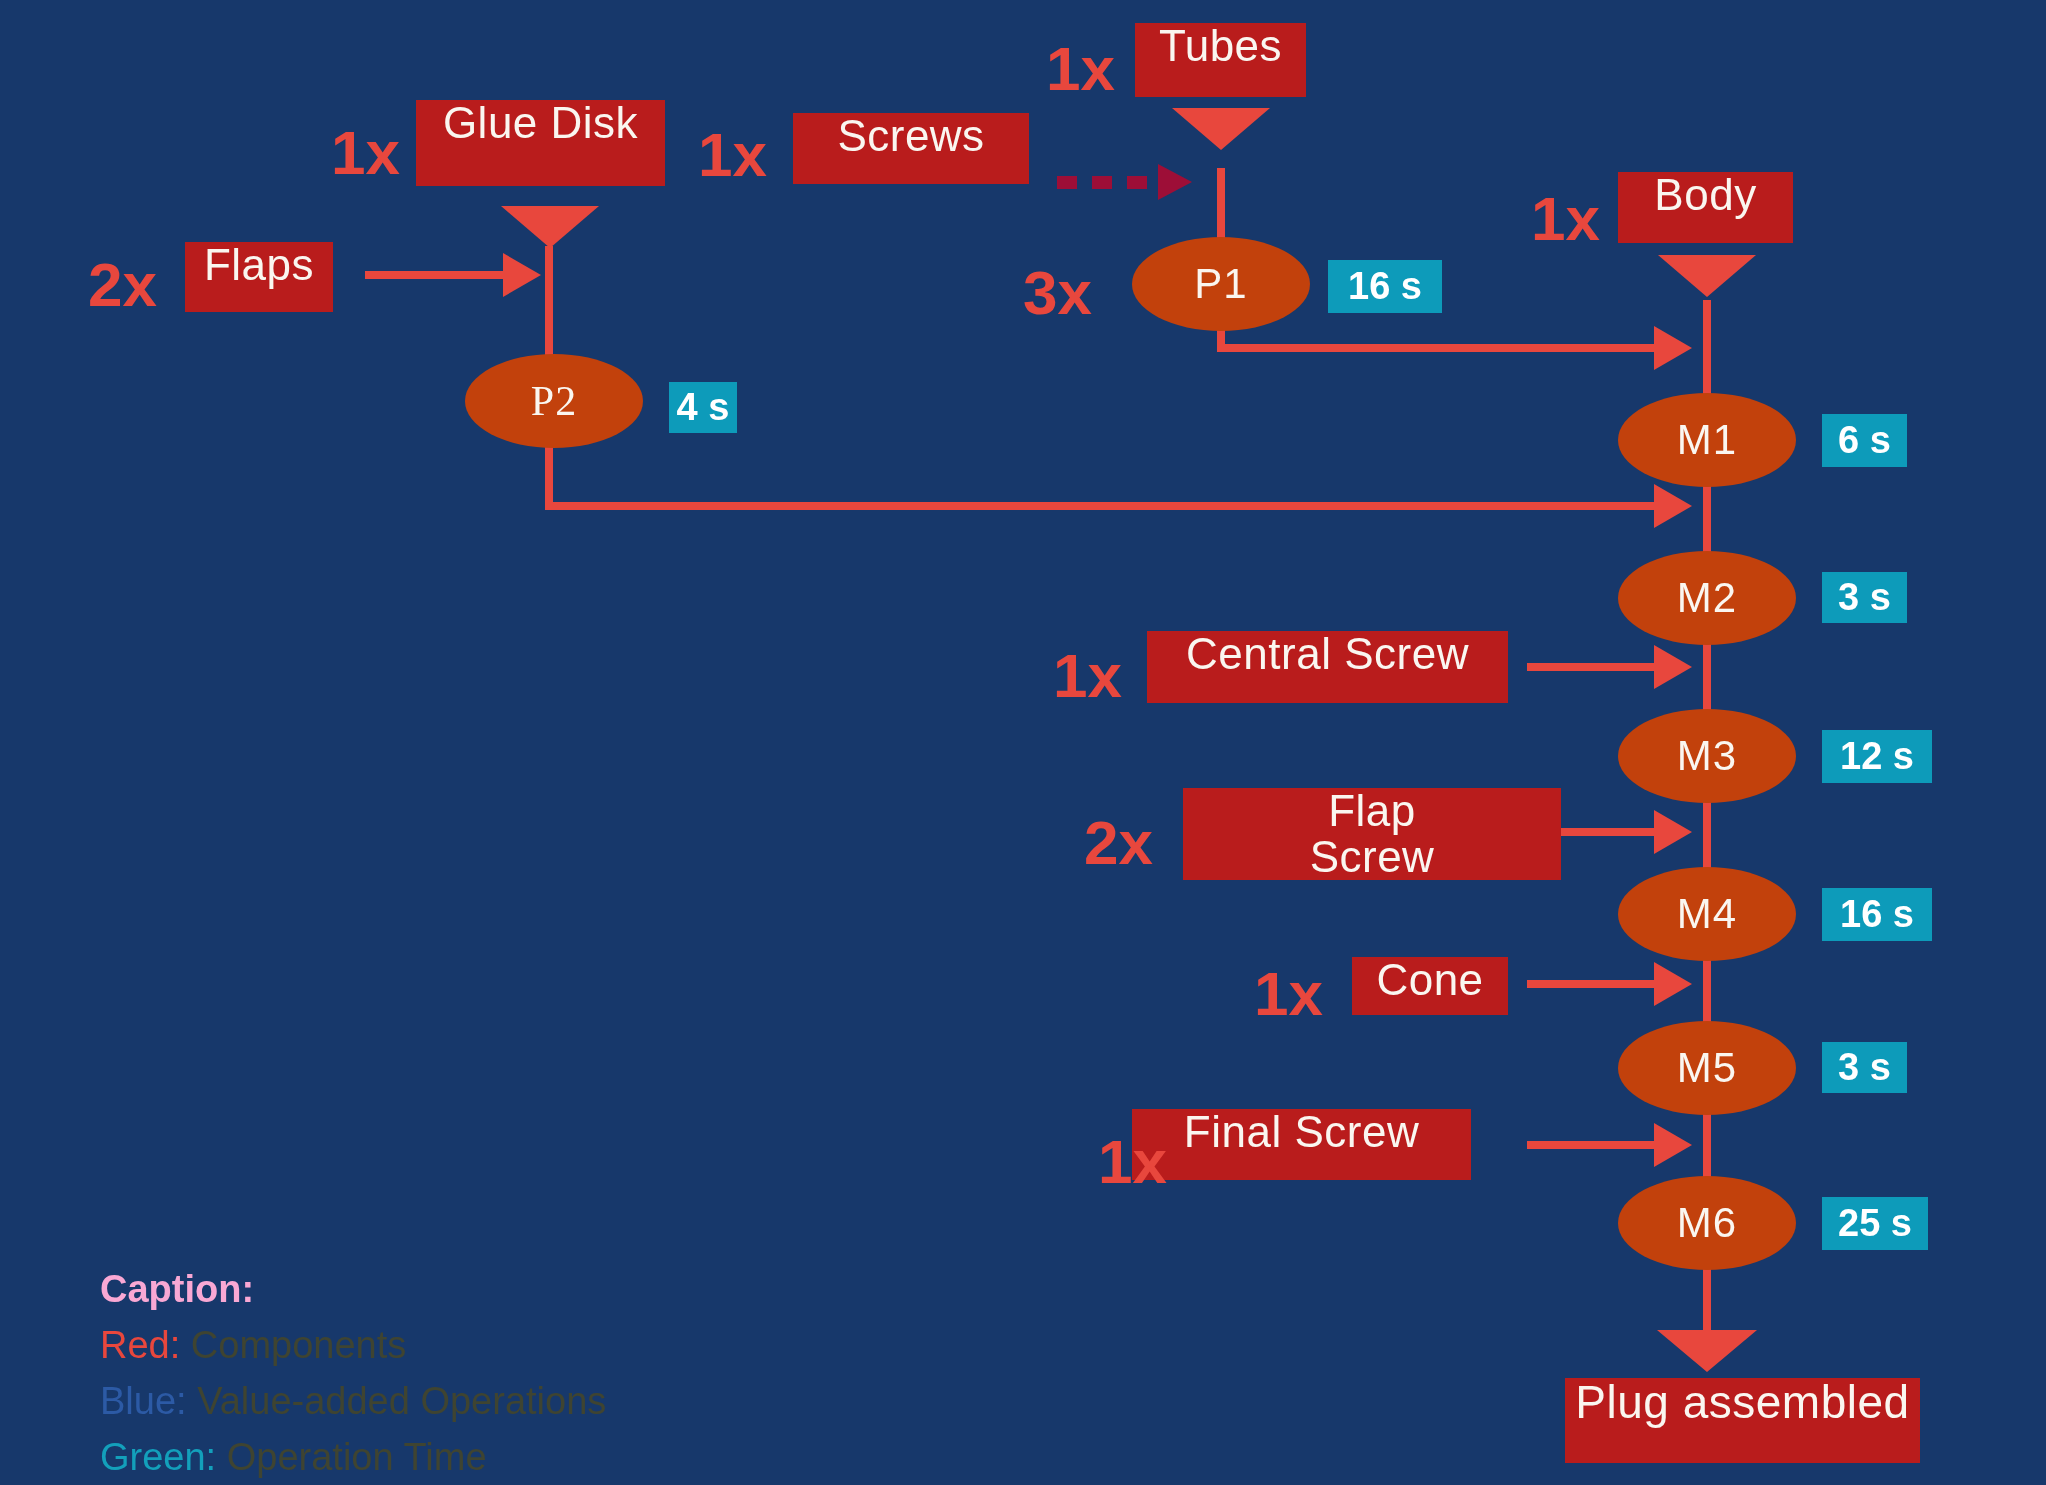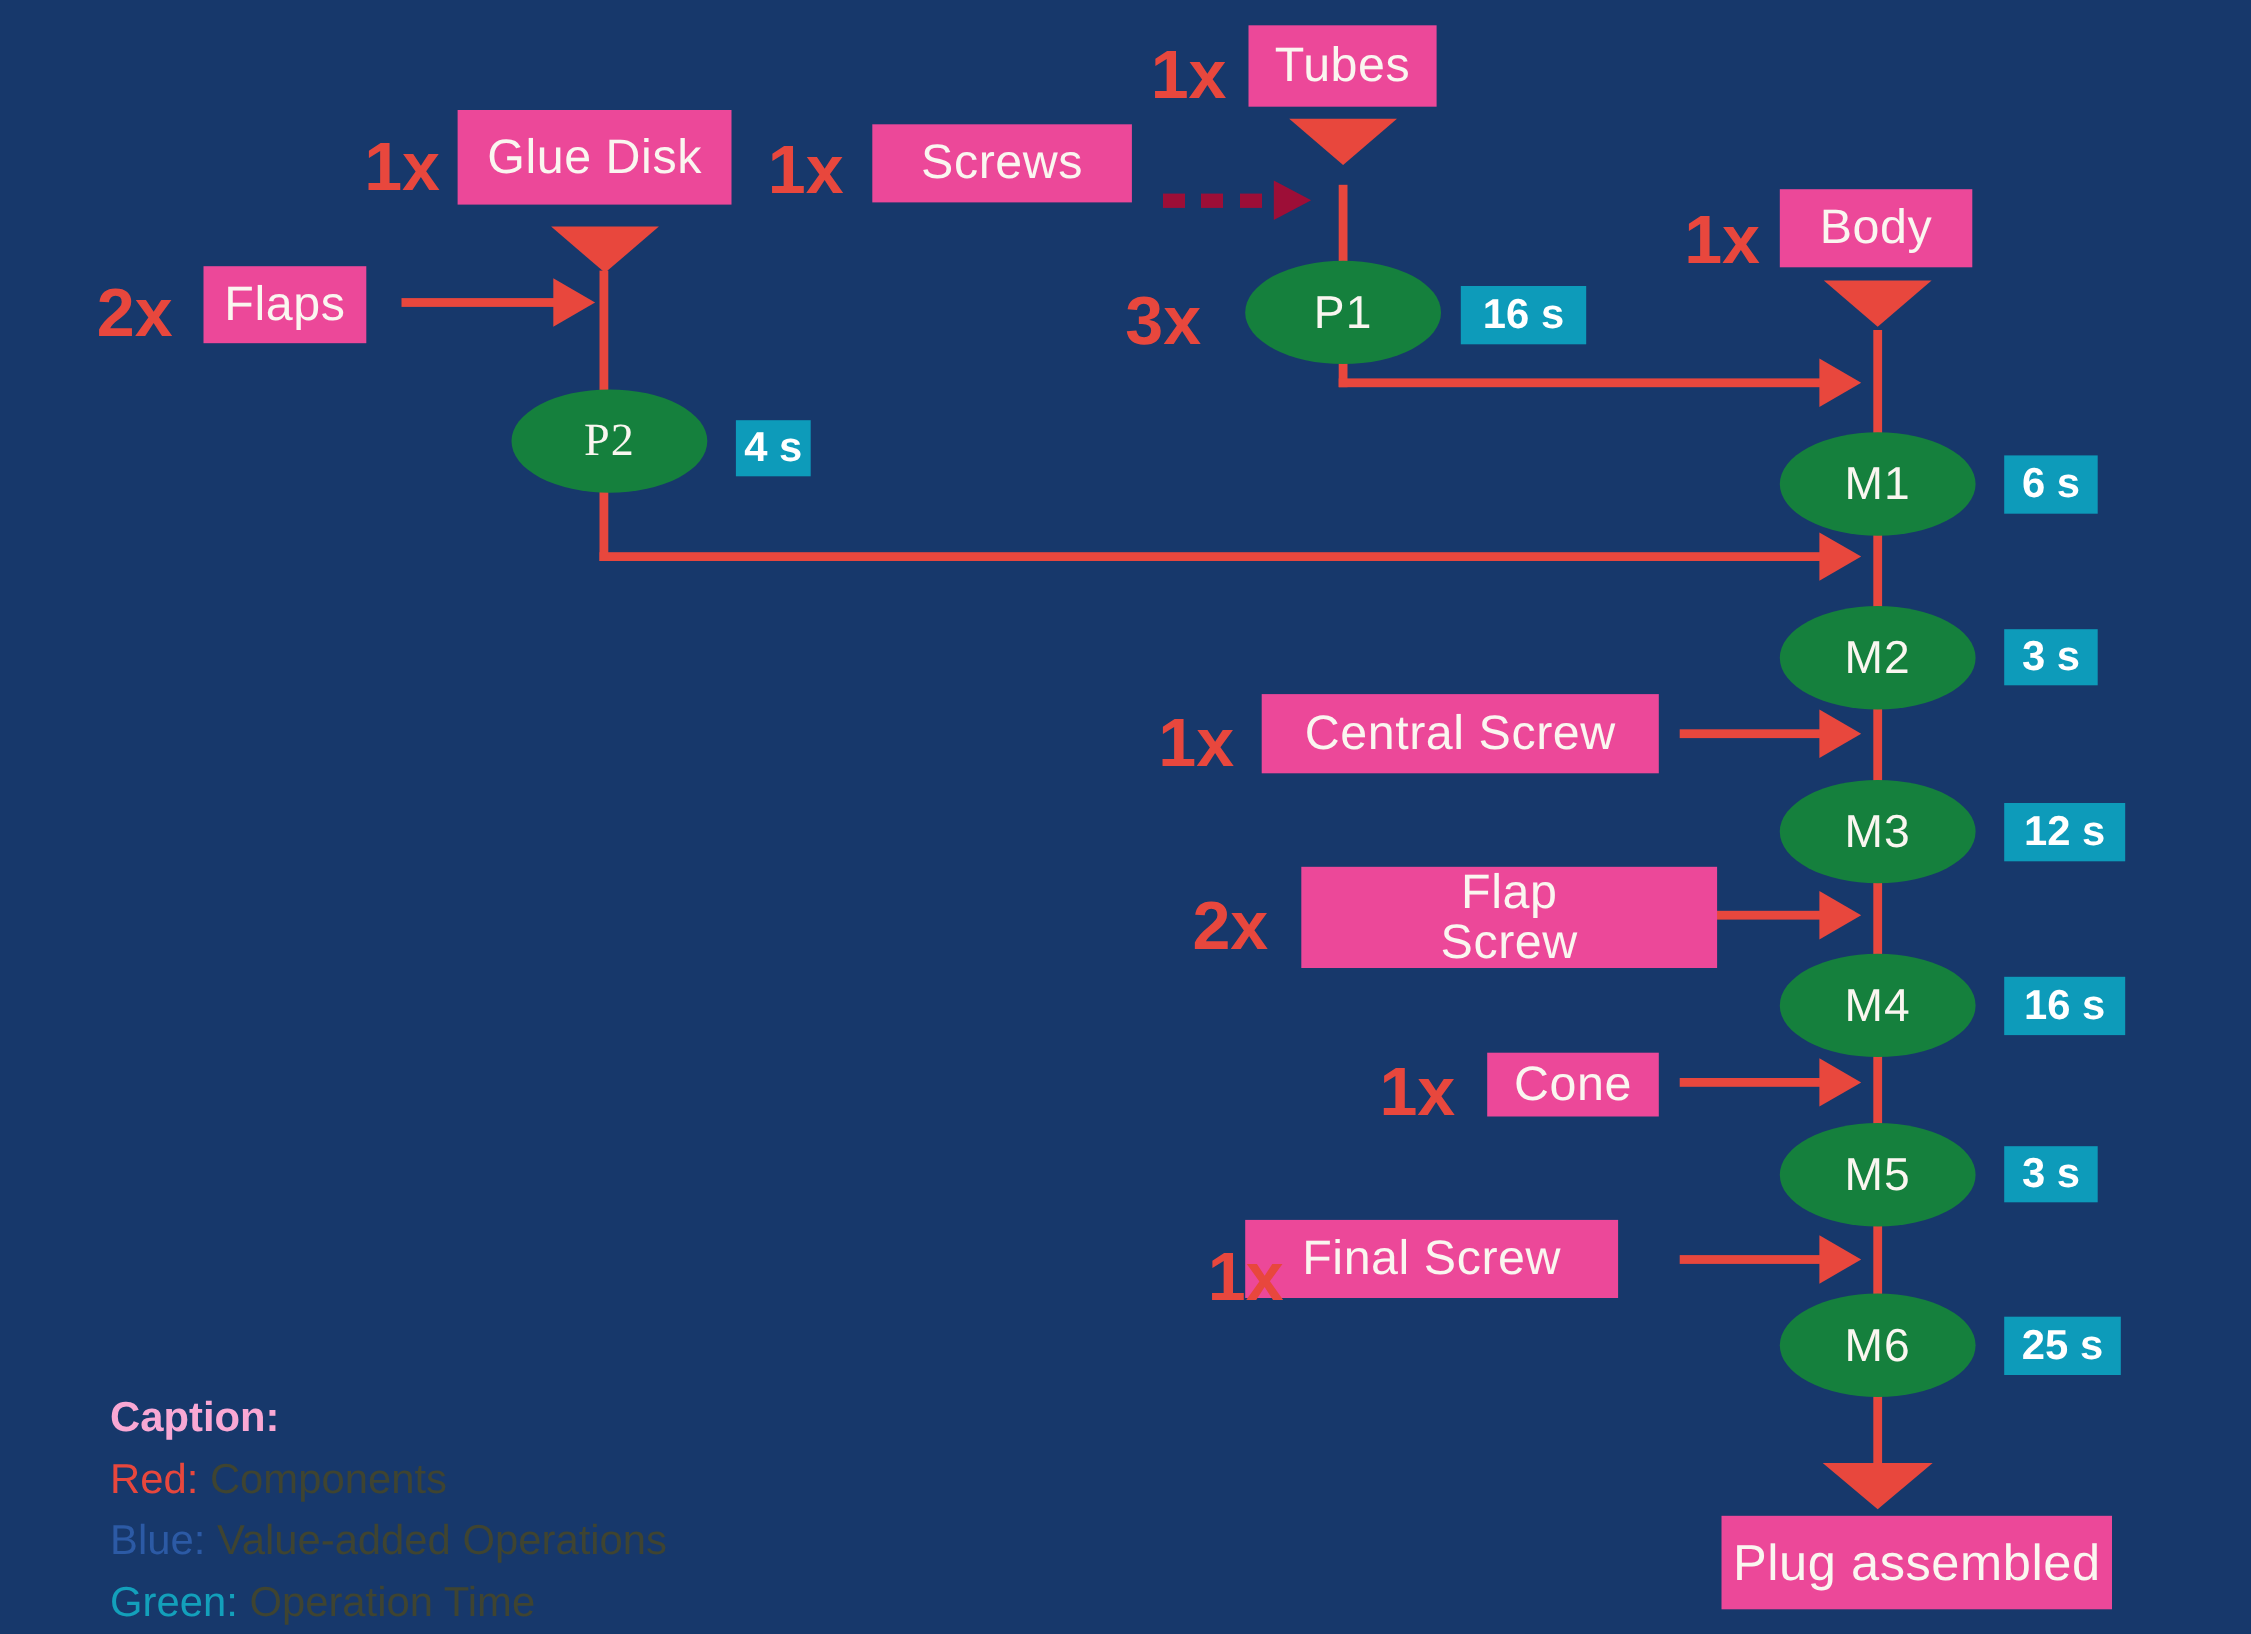--- a/index.html
+++ b/index.html
@@ -2,22 +2,22 @@
 <html><head>
 <meta charset="utf-8">
 <style>
   html,body { margin:0; padding:0; background:#17386B; }
   .stage {
     position:relative; width:2046px; height:1485px; overflow:hidden;
     background:#17386B;
     font-family:"Liberation Sans", sans-serif;
   }
   .box {
-    position:absolute; background:#ec4899; color:#FAF6F0;
-    display:flex; align-items:center; justify-content:center;
+    position:absolute; background:#b91c1c; color:#FAF6F0;
+    display:flex; align-items:flex-start; justify-content:center;
     font-size:44px; letter-spacing:0.5px; text-align:center;
     white-space:pre-line; line-height:1.05;
   }
   .qty {
     position:absolute; color:#E8473D; font-weight:700; font-size:62px;
     width:90px; text-align:right; line-height:1;
   }
   .vline, .hline { position:absolute; background:#E8473D; }
   .tri-down {
     position:absolute; width:0; height:0;
@@ -29,21 +29,21 @@
     border-top:22px solid transparent; border-bottom:22px solid transparent;
     border-left:38px solid #E8473D;
   }
   .arrowhead.dark { border-left-color:#9D0E37; border-top-width:18px; border-bottom-width:18px; border-left-width:34px; }
   .dashes {
     position:absolute; height:13px;
     background:repeating-linear-gradient(90deg,#9D0E37 0 20px, transparent 20px 35px);
   }
   .ellipse {
     position:absolute; width:178px; height:94px; border-radius:50%;
-    background:#15803d; color:#FAF6F0;
+    background:#c2410c; color:#FAF6F0;
     display:flex; align-items:center; justify-content:center;
     font-size:42px; letter-spacing:1px;
   }
   .badge {
     position:absolute; height:53px; background:#0D9BBA; color:#FFFFFF;
     font-weight:700; font-size:38px;
     display:flex; align-items:center; justify-content:center;
   }
   .caption { position:absolute; left:100px; font-size:38px; line-height:1; }
   .cap-title { font-weight:700; color:#f9a8d4; }

